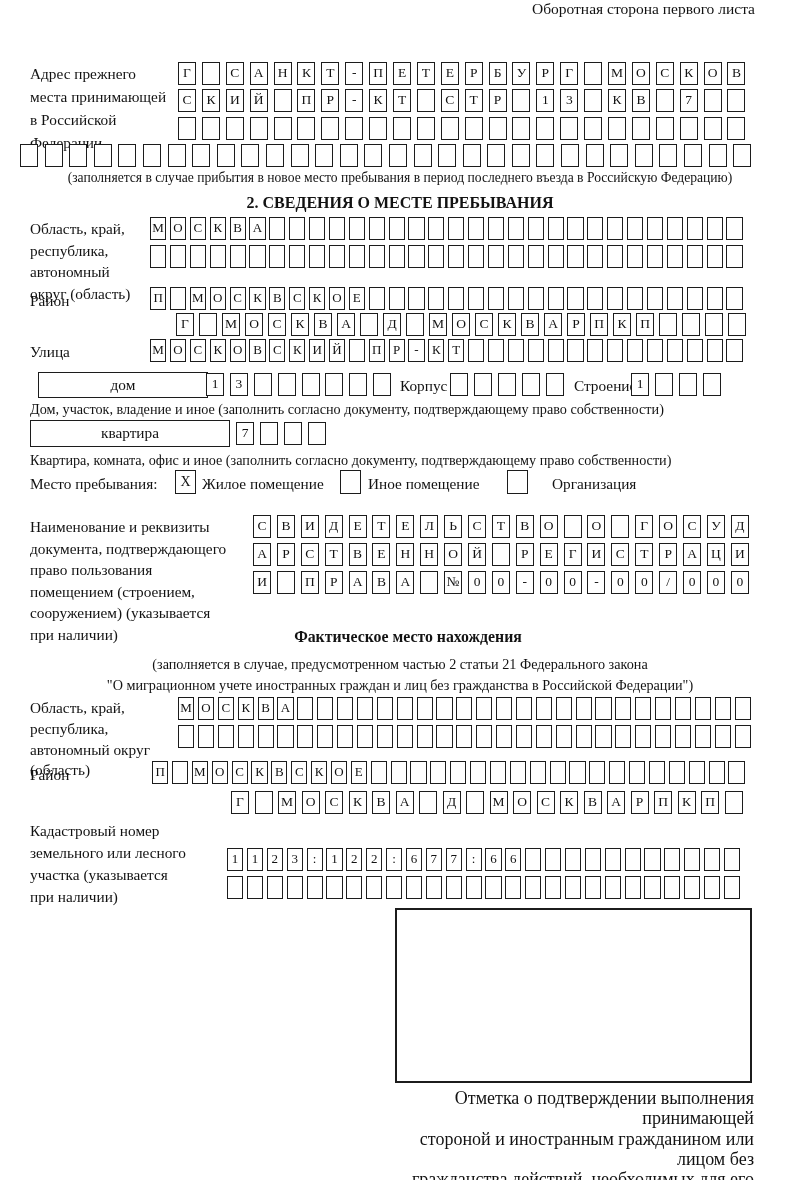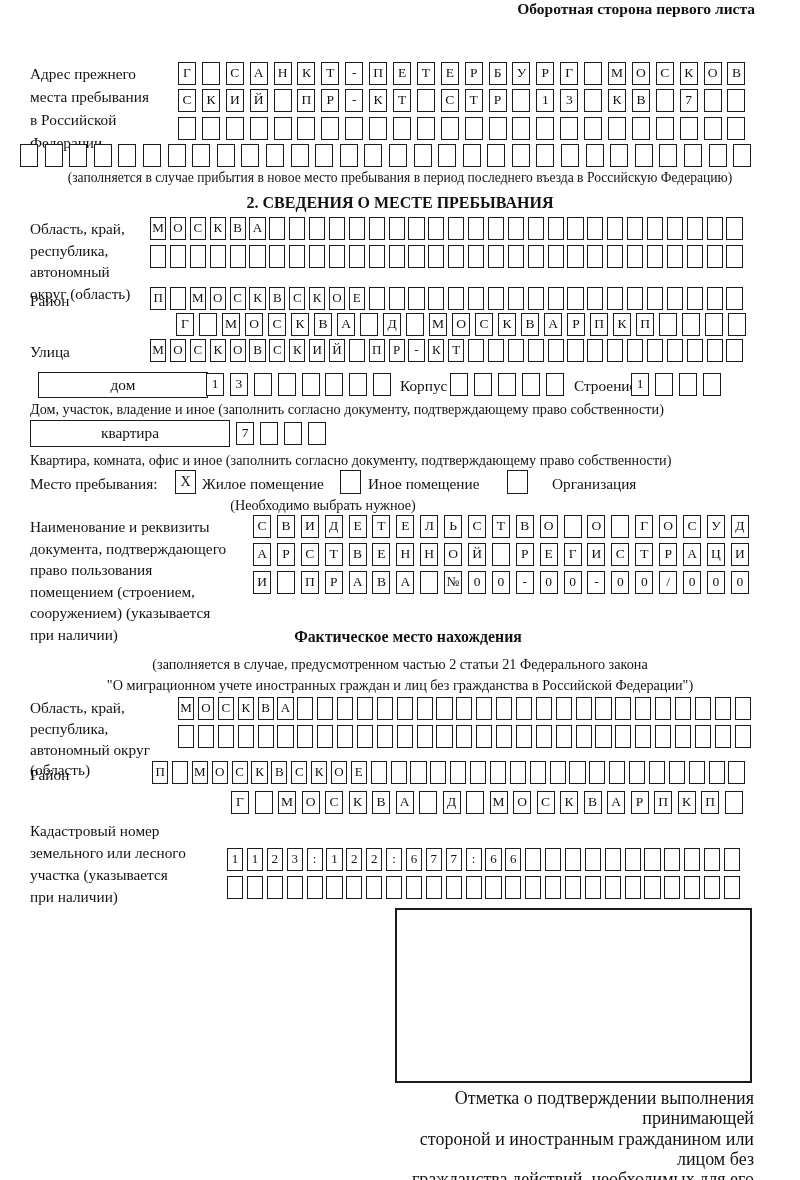--- a/index.html
+++ b/index.html
@@ -22,24 +22,24 @@
         font-size:15.3px;background:#fff;}
   .cb{position:absolute;width:21px;height:24px;border:1.7px solid #1c1c1c;box-sizing:border-box;
       text-align:center;font-size:14px;line-height:21px;background:#fff;}
   .bigbox{position:absolute;border:2px solid #1c1c1c;box-sizing:border-box;background:#fff;}
 </style>
 </head>
 <body>
 
 <div class="page">
 
-  <div class="abs" style="left:0;top:26;width:755px;text-align:right;font-size:15.5px;font-weight:bold;">Оборотная сторона первого листа</div>
+  <div class="abs" style="left:0;top:26;width:755px;text-align:right;font-size:15.5px;">Оборотная сторона первого листа</div>
 
   <div class="lbl" style="left:30;left:30px;top:62px;line-height:23px;">Адрес прежнего
-места пребывания
+места принимающей
 в Российской
 Федерации</div>
   <div class="row lg" style="left:178px;top:62px;">
       <span class="cell">Г</span>
       <span class="cell"></span>
       <span class="cell">С</span>
       <span class="cell">А</span>
       <span class="cell">Н</span>
       <span class="cell">К</span>
       <span class="cell">Т</span>
@@ -351,21 +351,20 @@
     </div>
   <div class="note" style="left:30px;top:452px;font-size:14.2px;">Квартира, комната, офис и иное (заполнить согласно документу, подтверждающему право собственности)</div>
 
   <div class="lbl" style="left:30px;top:473px;">Место пребывания:</div>
   <div class="cb" style="left:175px;top:470px;">X</div>
   <div class="lbl" style="left:202px;top:473px;">Жилое помещение</div>
   <div class="cb" style="left:340px;top:470px;"></div>
   <div class="lbl" style="left:368px;top:473px;">Иное помещение</div>
   <div class="cb" style="left:507px;top:470px;"></div>
   <div class="lbl" style="left:552px;top:473px;">Организация</div>
-  <div class="note" style="left:123px;top:497px;width:400px;text-align:center;font-size:14.2px;">(Необходимо выбрать нужное)</div>
 
   <div class="lbl" style="left:30px;top:516px;line-height:21.6px;">Наименование и реквизиты
 документа, подтверждающего
 право пользования
 помещением (строением,
 сооружением) (указывается
 при наличии)</div>
   <div class="row lg" style="left:253px;top:515px;">
       <span class="cell">С</span>
       <span class="cell">В</span>

